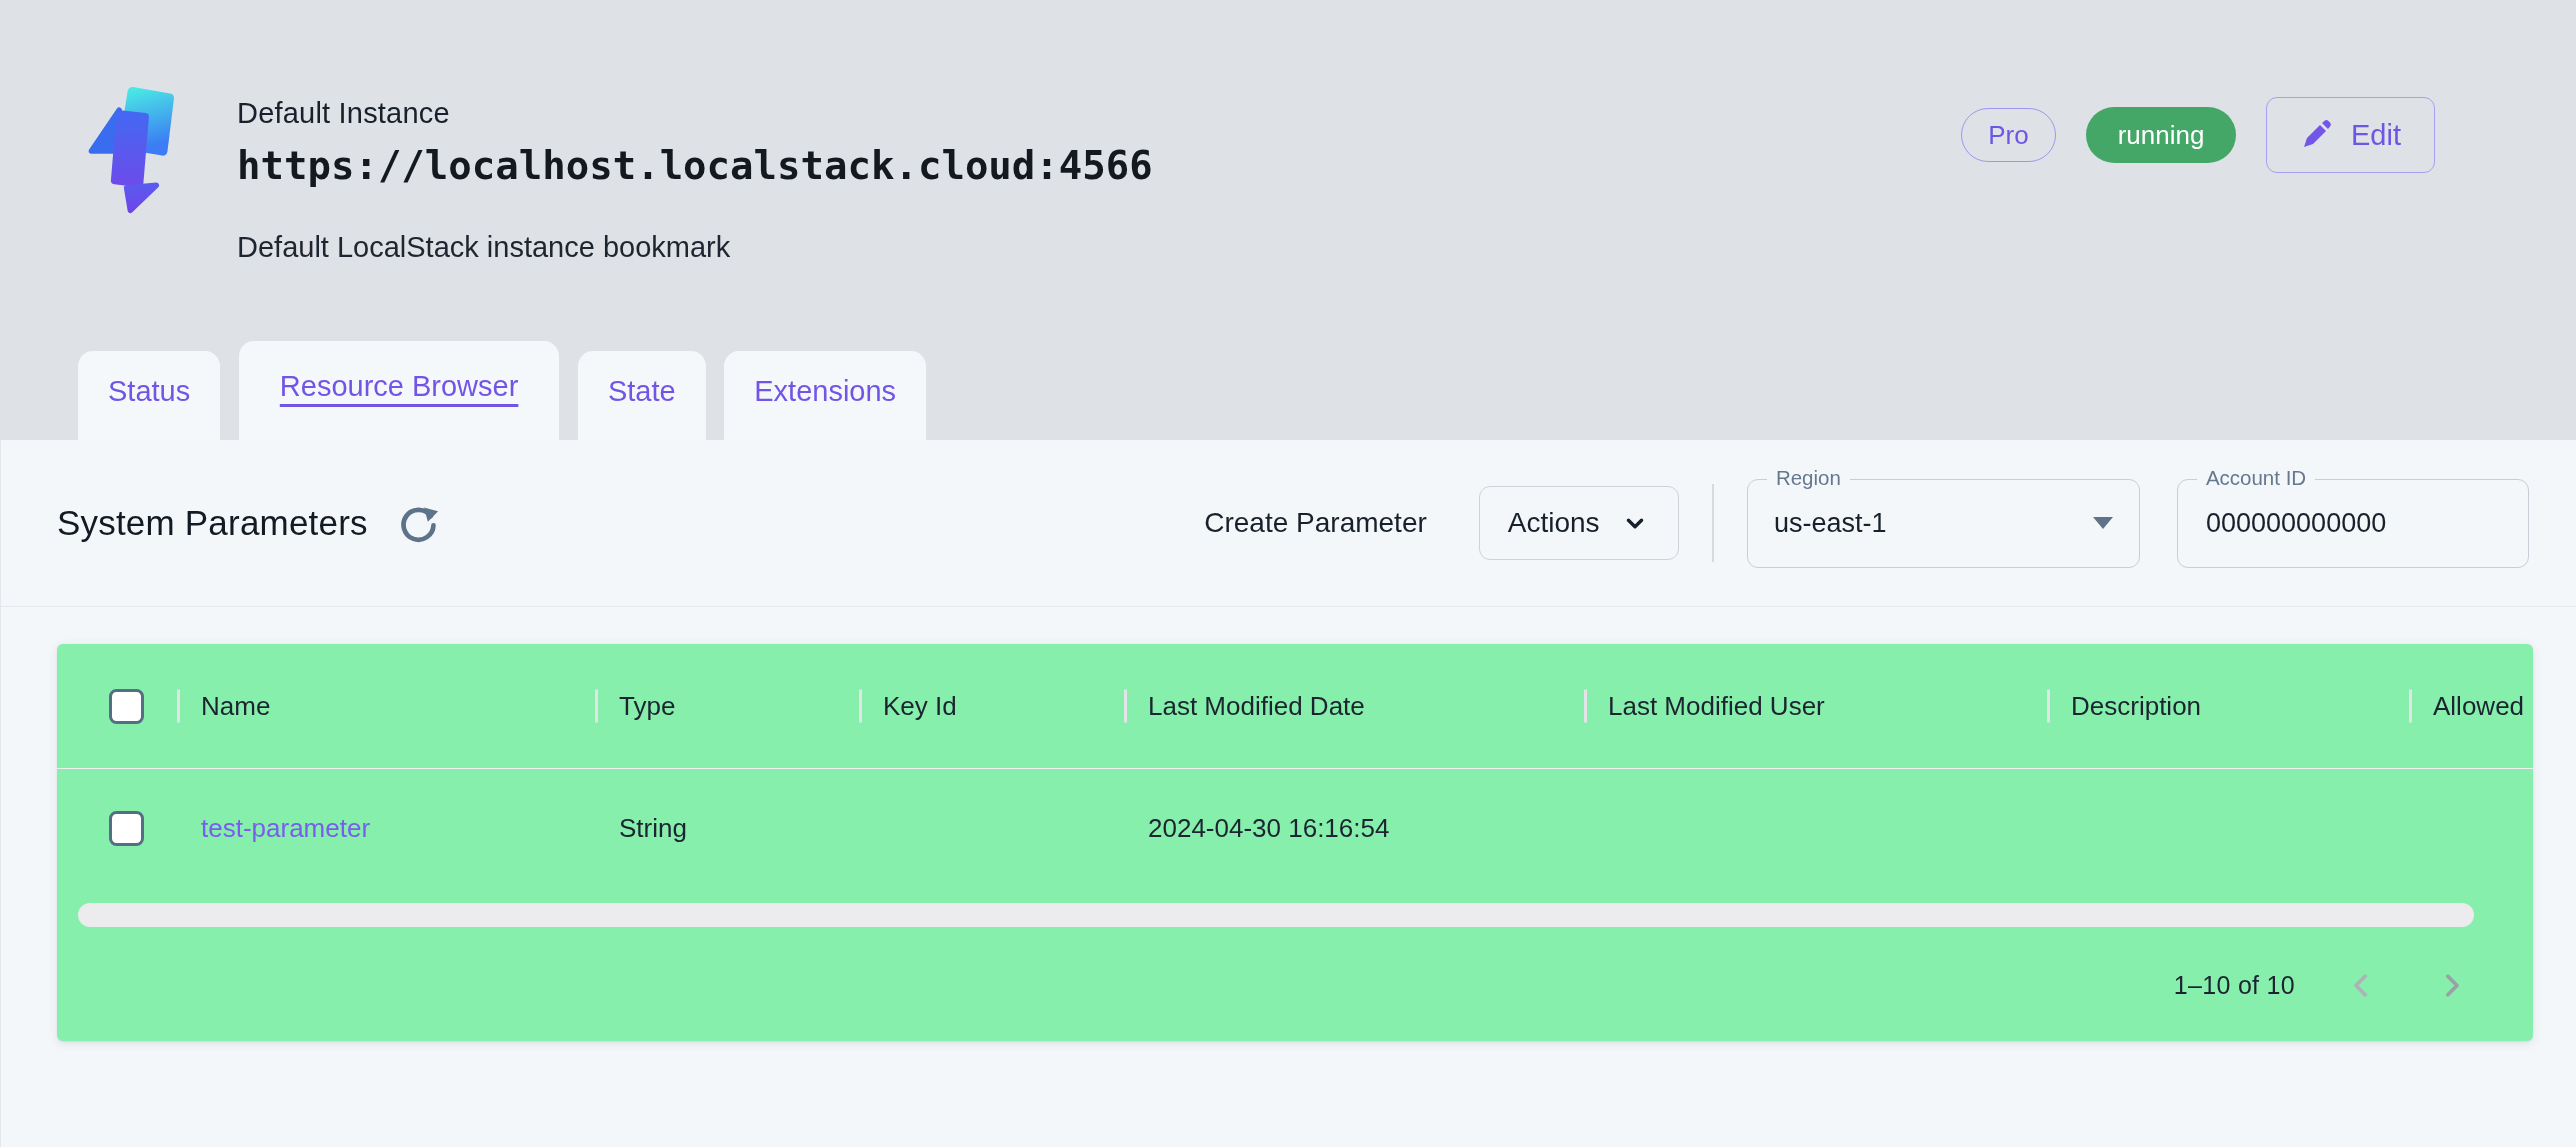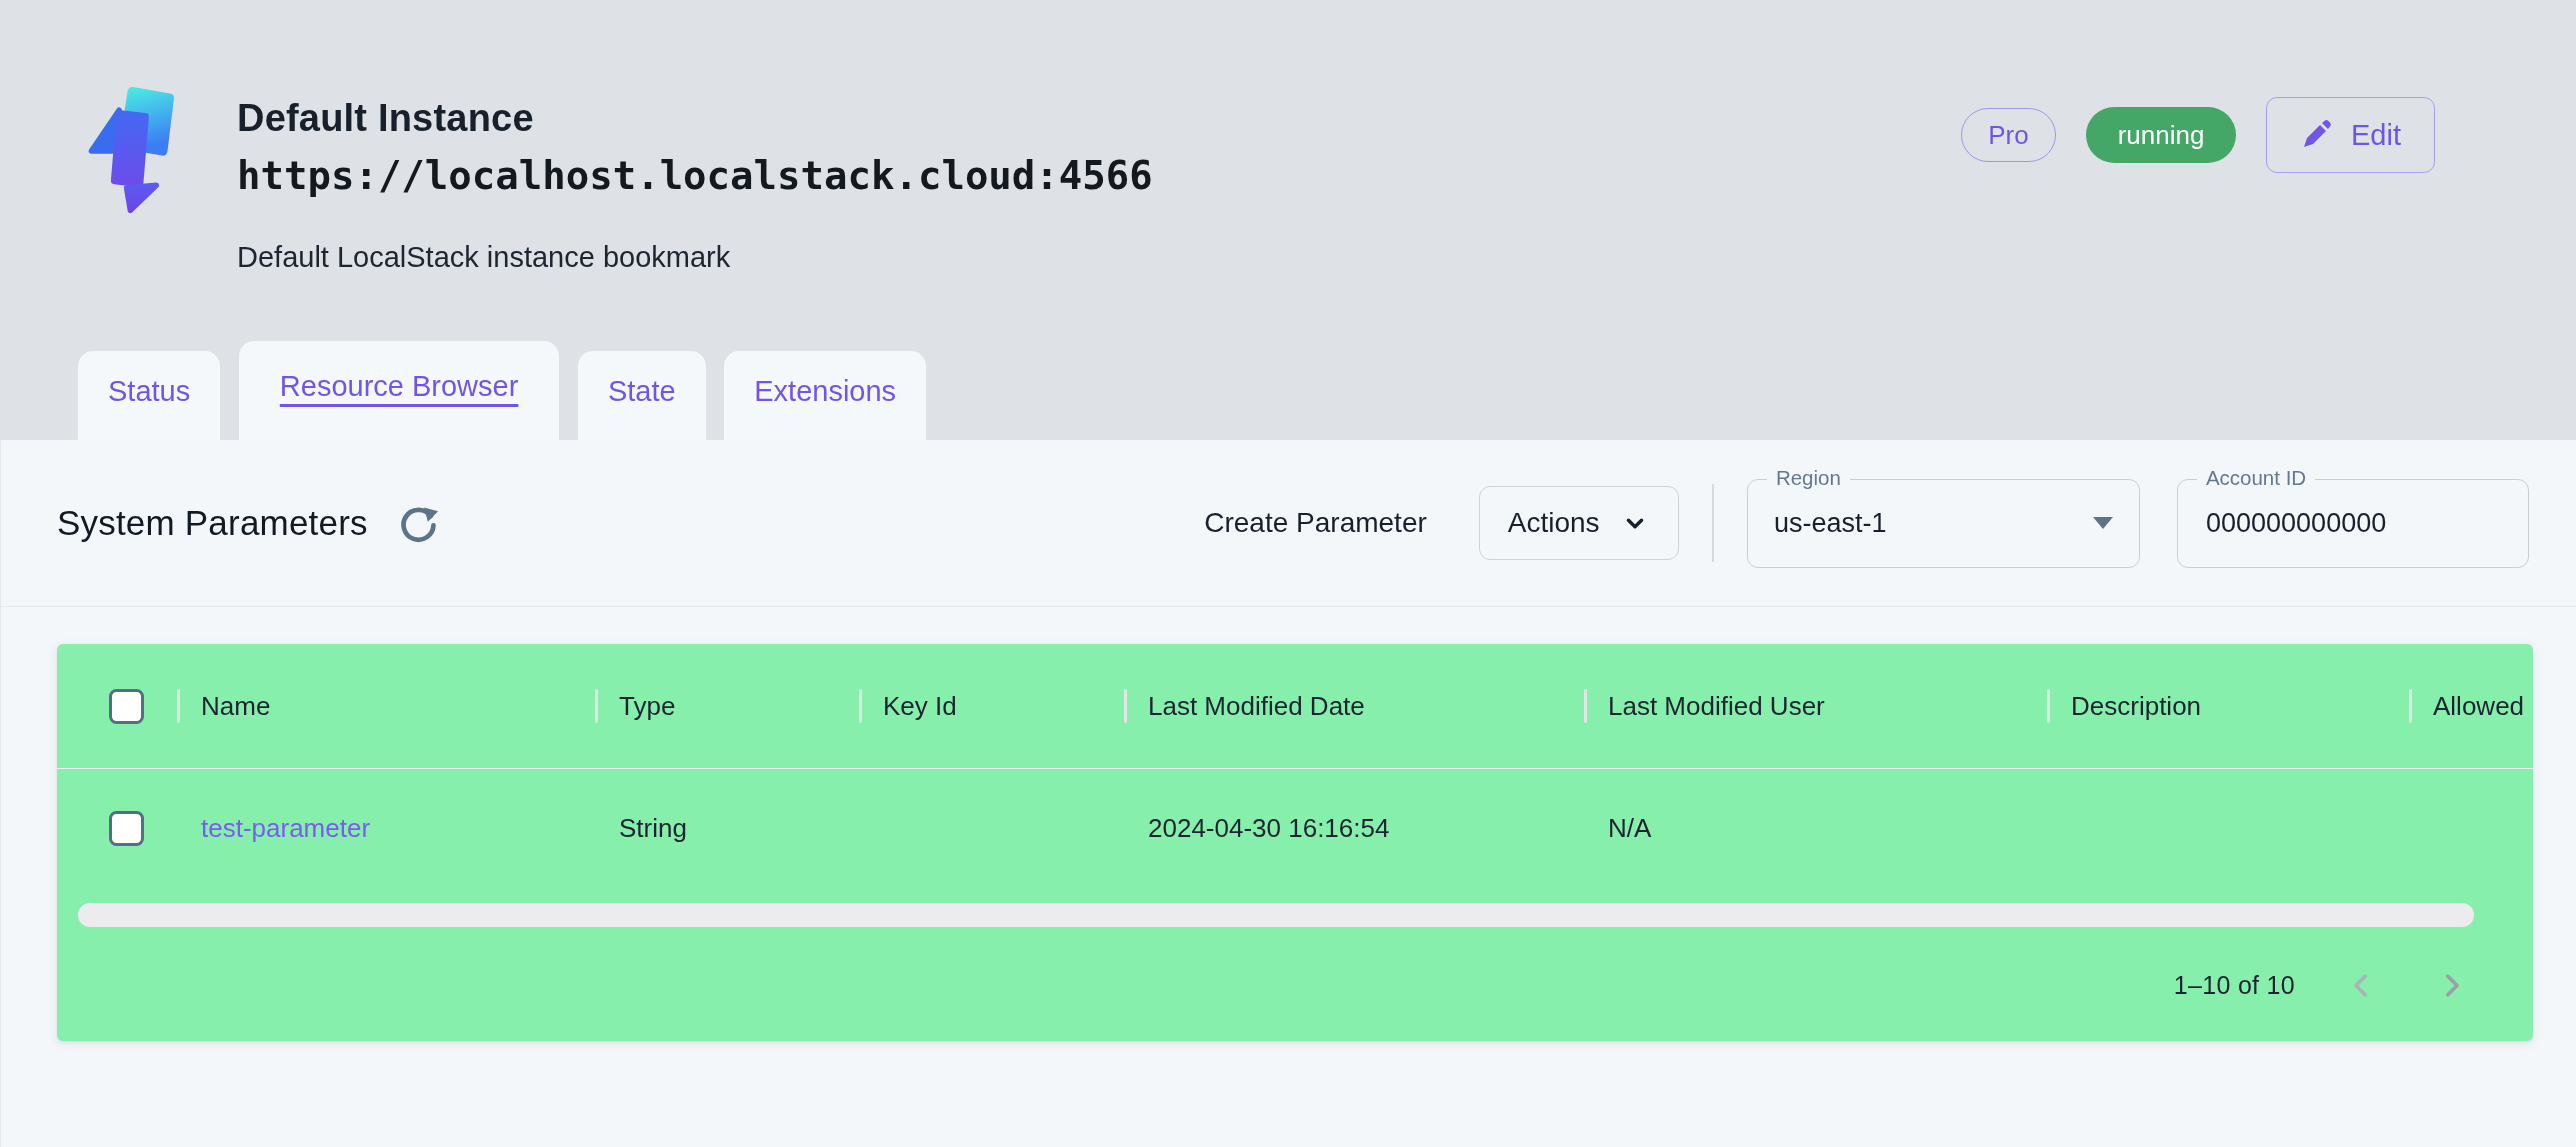--- a/index.html
+++ b/index.html
@@ -14,21 +14,21 @@
 
   
   .header {
     position: relative;
     height: 440px;
     background: #dee1e5;
     flex: none;
   }
   .logo { position: absolute; left: 84px; top: 86px; width: 128px; height: 130px; }
   .title-block { position: absolute; left: 237px; top: 97px; }
-  .instance-title { font-size: 38px; font-weight: 700; color: #17202b; letter-spacing: 0.2px; }
+  .instance-title { font-size: 29px; font-weight: 400; color: #17202b; letter-spacing: 0.2px; }
   .instance-url {
     margin-top: 13px;
     font-family: "DejaVu Sans Mono", monospace;
     font-weight: 700;
     font-size: 39px;
     color: #14191f;
   }
   .instance-desc { margin-top: 43px; font-size: 29px; color: #1d2530; }
 
   .chips { position: absolute; top: 97px; right: 141px; display: flex; align-items: center; gap: 30px; height: 76px; }
@@ -290,23 +290,20 @@
           </div>
         <div class="cell c-type">
             <span class="td-text">String</span>
           </div>
         <div class="cell c-keyid">
             <span class="td-text"></span>
           </div>
         <div class="cell c-lmd">
             <span class="td-text">2024-04-30 16:16:54</span>
           </div>
-        <div class="cell c-lmu">
-            <span class="td-text">N/A</span>
-          </div>
         <div class="cell c-desc">
             <span class="td-text"></span>
           </div>
         <div class="cell c-allowed">
             <span class="td-text"></span>
           </div>
       </div>
 
       <div class="hscrollbar"></div>
 

